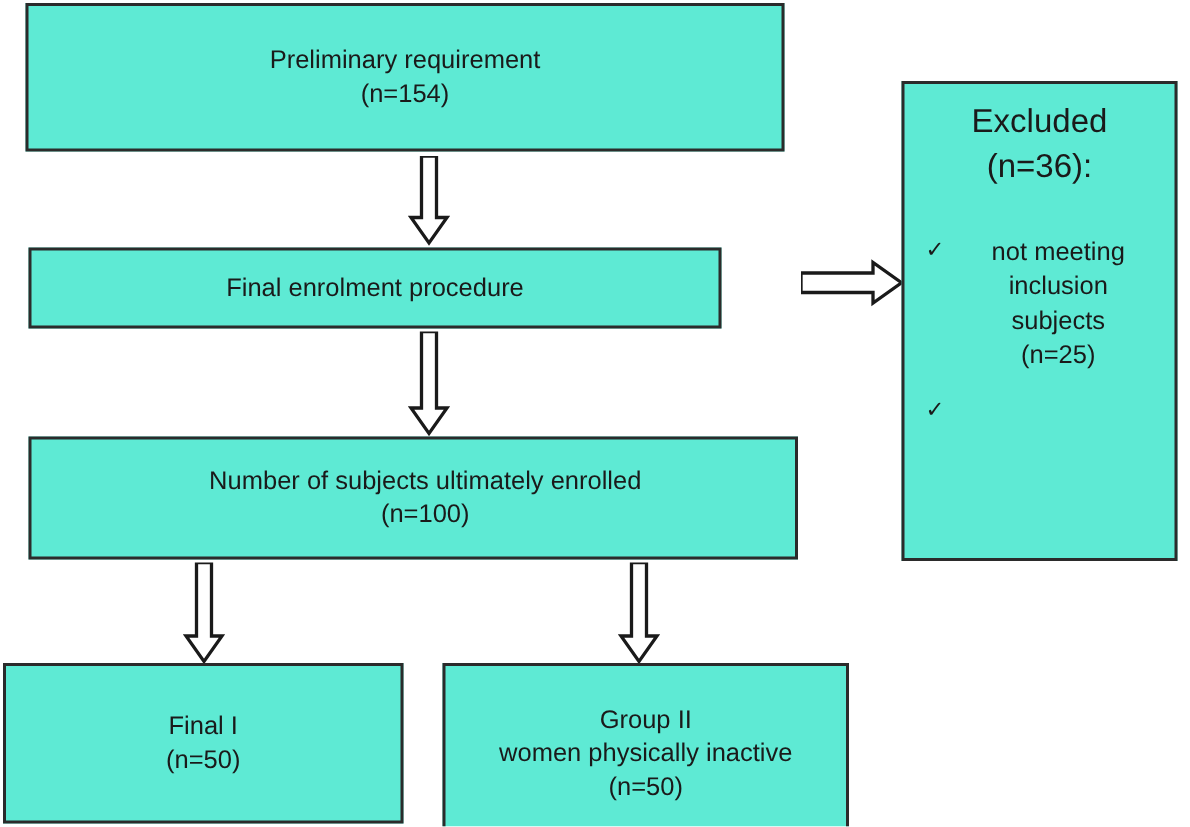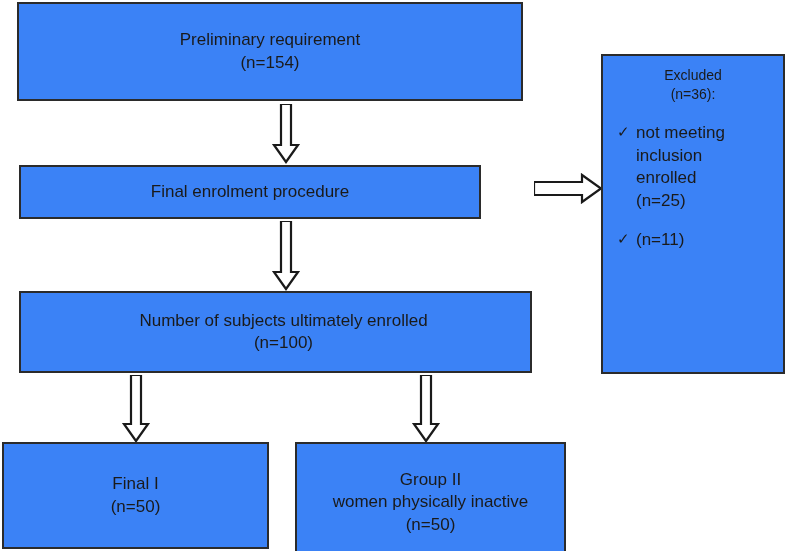--- a/index.html
+++ b/index.html
@@ -15,21 +15,21 @@
     position: relative;
     width: 793px;
     height: 551px;
     background: #ffffff;
     overflow: hidden;
   }
   .box {
     position: absolute;
     box-sizing: border-box;
     border: 2px solid #2b2b2b;
-    background: #3b82f6;
+    background: #5eead4;
     display: flex;
     flex-direction: column;
     align-items: center;
     justify-content: center;
     text-align: center;
     line-height: 1.32;
     font-size: 17px;
     color: #1a1a1a;
   }
   .box .ln {
@@ -42,42 +42,43 @@
   #box-enrolled   { left: 19px;  top: 291px; width: 513px; height: 82px; padding-left: 16px; }
   #box-group1     { left: 2px;   top: 442px; width: 267px; height: 107px; }
   #box-group2     { left: 295px; top: 442px; width: 271px; height: 121px; }
   #box-excluded   { left: 601px; top: 54px;  width: 184px; height: 320px;
                     justify-content: flex-start; align-items: stretch;
                     padding: 10px 0 0 0; }
 
   
   .exc-head {
     text-align: center;
-    font-size: 14px;
+    font-size: 22px;
     line-height: 1.35;
-    margin-bottom: 18px;
+    margin-bottom: 32px;
   }
   .exc-item {
     display: flex;
     align-items: flex-start;
     text-align: left;
     font-size: 17px;
     line-height: 1.34;
     padding: 0 8px 0 14px;
     margin-bottom: 16px;
   }
   .exc-check {
     flex: 0 0 auto;
     width: 19px;
     font-size: 15px;
     line-height: 1.34;
     color: #1a1a1a;
   }
   .exc-text {
     flex: 1 1 auto;
+    text-align: center;
   }
   .exc-text .ln {
     display: block;
     white-space: nowrap;
   }
 
   
   .arrow {
     position: absolute;
   }
@@ -147,26 +148,25 @@
     <div class="exc-head">
       <span class="ln">Excluded</span>
       <span class="ln">(n=36):</span>
     </div>
 
     <div class="exc-item">
       <span class="exc-check">✓</span>
       <span class="exc-text">
         <span class="ln">not meeting</span>
         <span class="ln">inclusion</span>
-        <span class="ln">enrolled</span>
+        <span class="ln">subjects</span>
         <span class="ln">(n=25)</span>
       </span>
     </div>
 
     <div class="exc-item">
       <span class="exc-check">✓</span>
       <span class="exc-text">
-        <span class="ln">(n=11)</span>
       </span>
     </div>
   </div>
 
 </div>
 
 </body></html>

